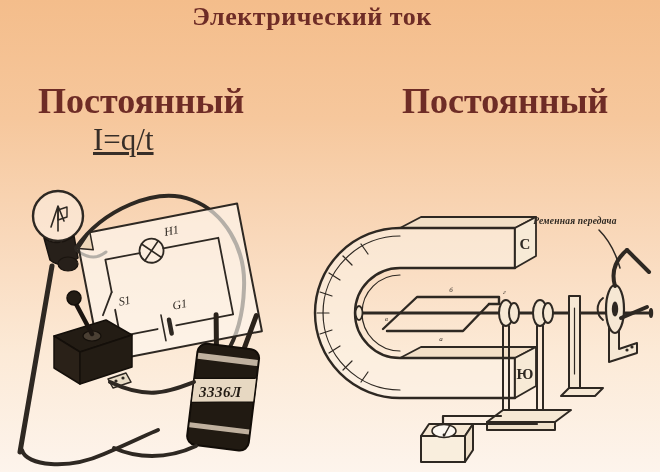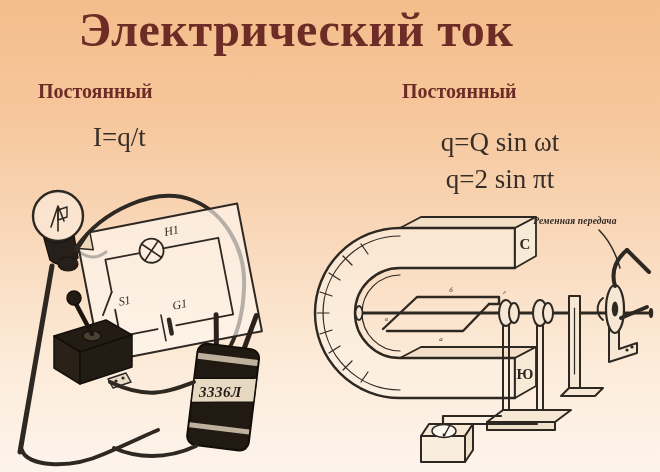--- a/index.html
+++ b/index.html
@@ -6,58 +6,56 @@
   .slide{
     position:relative;
     width:660px;height:472px;
     overflow:hidden;
     background:linear-gradient(180deg,#f4bd8b 0%,#f6c79c 25%,#f9d8ba 50%,#fcead7 75%,#fdf4ec 100%);
     font-family:"Liberation Serif", serif;
   }
   .title{
     position:absolute;top:2px;left:0;width:592px;
     text-align:center;
-    font-size:48px;font-weight:bold;
+    font-size:26px;font-weight:bold;
     color:#6e2c26;
     letter-spacing:0.5px;
+    padding-left:16px;
   }
   .col-heading{
     position:absolute;
-    font-size:20px;font-weight:bold;
+    font-size:36px;font-weight:bold;
     color:#6e2c26;
   }
   .heading-left{left:38px;top:80px;}
   .heading-right{left:402px;top:80px;}
   .formula{
     color:#372e28;
-    font-size:27px;
+    font-size:31px;
+    text-decoration:underline;
   }
   .formula-left{position:absolute;left:93px;top:122px;}
   .formula-right-wrap{position:absolute;left:395px;top:124px;width:210px;text-align:center;}
   .formula-right-wrap .formula{display:block;line-height:37px;}
   svg text{font-family:"Liberation Serif", serif;}
   .fig{position:absolute;}
   .fig-dc{left:6px;top:186px;}
   .fig-ac{left:303px;top:210px;}
 </style>
 </head>
 <body>
 
 <div class="slide">
 
   <div class="title">Электрический ток</div>
 
   <div class="col-heading heading-left">Постоянный</div>
   <div class="formula formula-left">I=q/t</div>
 
   <div class="col-heading heading-right">Постоянный</div>
-  <div class="formula-right-wrap">
-    <span class="formula">q=Q sin ωt</span>
-    <span class="formula">q=2 sin πt</span>
-  </div>
 
   <svg class="fig fig-dc" width="266" height="286" viewBox="0 0 266 286">
     <g stroke="#2e2822" stroke-linecap="round" stroke-linejoin="round">
 
       <g>
         <circle cx="52" cy="30" r="25" fill="rgba(253,247,240,0.45)" stroke-width="2.4"></circle>
         <path d="M45,41 L52,20 M52,20 L58,35 M52,20 L52,45" fill="none" stroke-width="1.6"></path>
         <path d="M52,24 L61,21 L61,31 L52,34 Z" fill="none" stroke-width="1.4"></path>
         <path d="M38,52 Q52,62 68,50 L72,72 Q56,84 44,74 Z" fill="#27201a" stroke="#1a140f" stroke-width="1.5"></path>
         <ellipse cx="62" cy="78" rx="10" ry="7" fill="#27201a" stroke="#1a140f" stroke-width="1.2"></ellipse>

